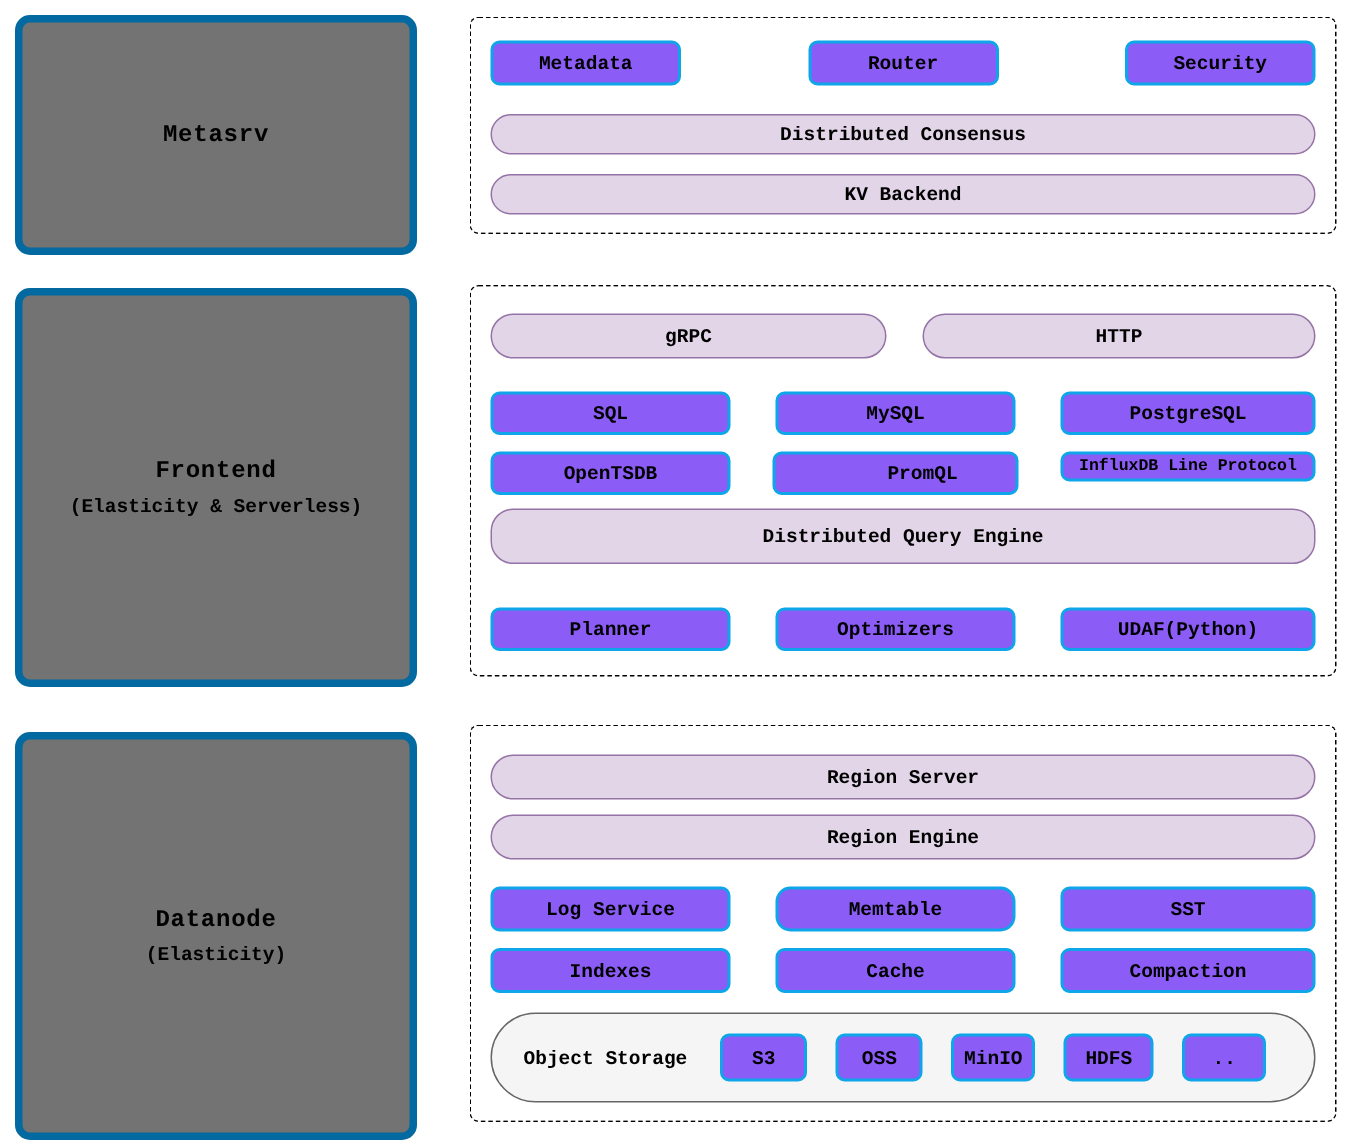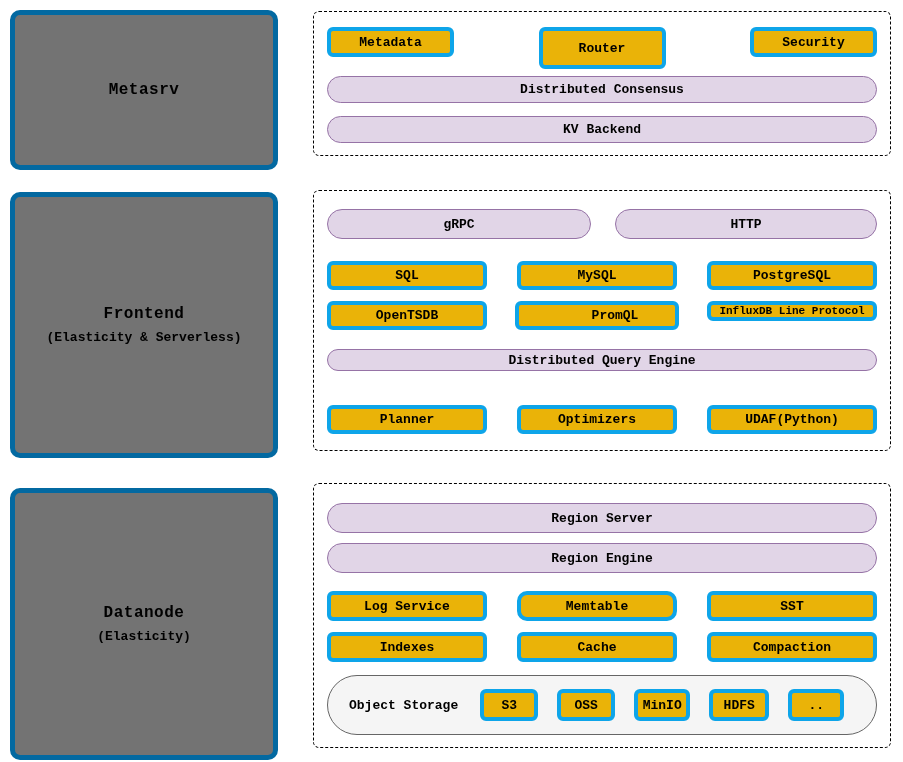--- a/index.html
+++ b/index.html
@@ -16,21 +16,21 @@
   }
   .bigbox .title{font-size:16px;letter-spacing:.5px;}
   .bigbox .subtitle{font-size:13px;}
   
   .panel{
     position:absolute;left:313px;width:578px;box-sizing:border-box;
     border:1px dashed #000;border-radius:6px;background:#fff;
   }
   .row{position:absolute;left:13px;right:13px;display:flex;justify-content:space-between;}
   .box{
-    box-sizing:border-box;background:#eab308;border:4px solid #0ea5e9;border-radius:6px;
+    box-sizing:border-box;background:#8b5cf6;border:2px solid #0ea5e9;border-radius:6px;
     display:flex;align-items:center;justify-content:center;font-size:13px;
   }
   .pill{
     box-sizing:border-box;background:#e1d5e7;border:1px solid #9673a6;
     display:flex;align-items:center;justify-content:center;font-size:13px;
   }
   .pill.full{position:absolute;left:13px;right:13px;border-radius:15px;}
   .small-text{font-size:11px;}
   
   .object-storage{
@@ -56,21 +56,21 @@
   </div>
 
   <div class="bigbox" style="top:488px;height:262px;">
     <div class="title">Datanode</div>
     <div class="subtitle">(Elasticity)</div>
   </div>
 
   <div class="panel" style="top:11px;height:145px;">
     <div class="row" style="top:15px;">
       <div class="box" style="width:127px;height:30px;">Metadata</div>
-      <div class="box" style="width:127px;height:42px;text-align:center;">Router</div>
+      <div class="box" style="width:127px;height:30px;text-align:center;">Router</div>
       <div class="box" style="width:127px;height:30px;">Security</div>
     </div>
     <div class="pill full" style="top:64px;height:27px;">Distributed Consensus</div>
     <div class="pill full" style="top:104px;height:27px;">KV Backend</div>
   </div>
 
   <div class="panel" style="top:190px;height:261px;">
     <div class="row" style="top:18px;">
       <div class="pill" style="width:264px;height:30px;border-radius:15px;">gRPC</div>
       <div class="pill" style="width:262px;height:30px;border-radius:15px;">HTTP</div>
@@ -78,21 +78,21 @@
     <div class="row" style="top:70px;">
       <div class="box" style="width:160px;height:29px;">SQL</div>
       <div class="box" style="width:160px;height:29px;">MySQL</div>
       <div class="box" style="width:170px;height:29px;">PostgreSQL</div>
     </div>
     <div class="row" style="top:110px;">
       <div class="box" style="width:160px;height:29px;">OpenTSDB</div>
       <div class="box" style="width:164px;height:29px;padding-left:36px;">PromQL</div>
       <div class="box small-text" style="width:170px;height:20px;">InfluxDB Line Protocol</div>
     </div>
-    <div class="pill full" style="top:158px;height:22px;">Distributed Query Engine</div>
+    <div class="pill full" style="top:148px;height:37px;">Distributed Query Engine</div>
     <div class="row" style="top:214px;">
       <div class="box" style="width:160px;height:29px;">Planner</div>
       <div class="box" style="width:160px;height:29px;">Optimizers</div>
       <div class="box" style="width:170px;height:29px;">UDAF(Python)</div>
     </div>
   </div>
 
   <div class="panel" style="top:483px;height:265px;">
     <div class="pill full" style="top:19px;height:30px;">Region Server</div>
     <div class="pill full" style="top:59px;height:30px;">Region Engine</div>

